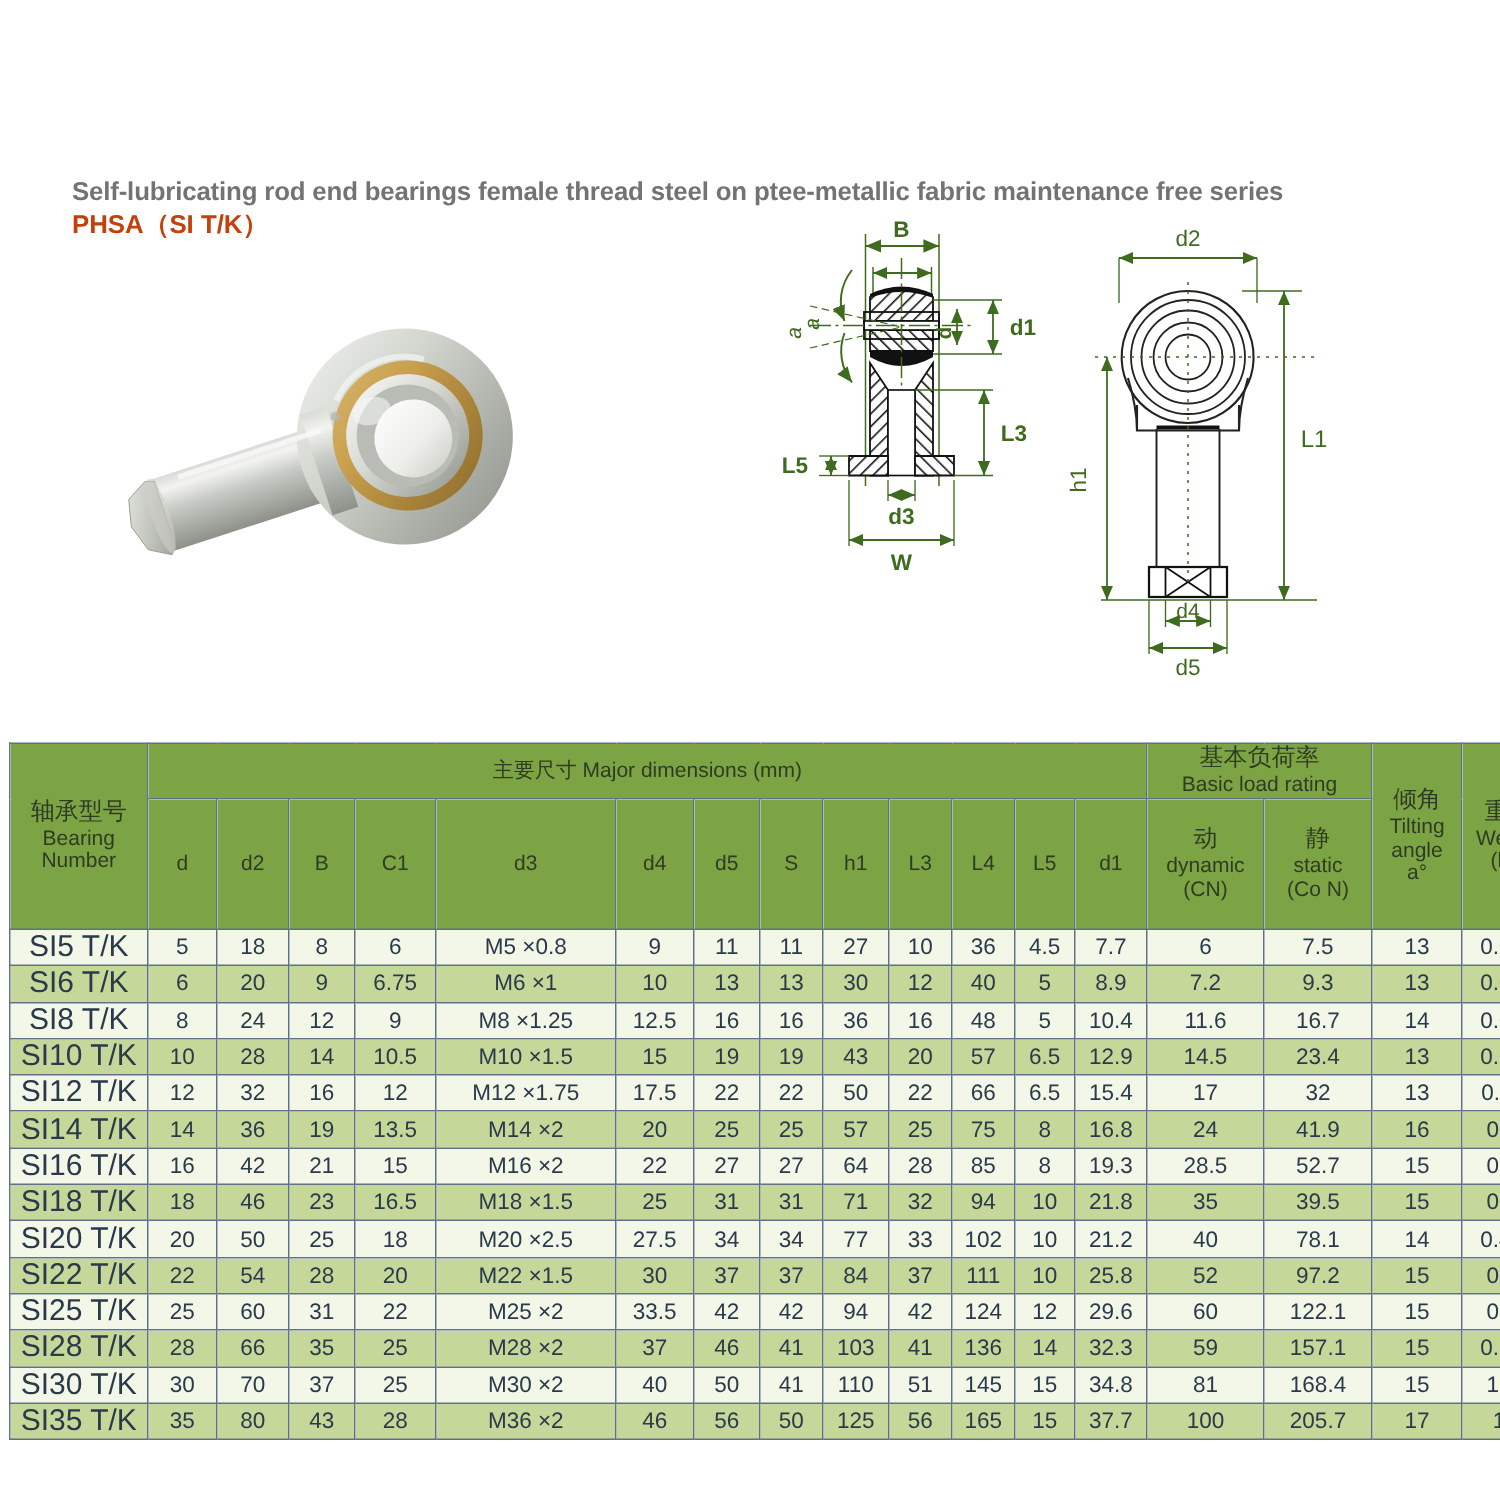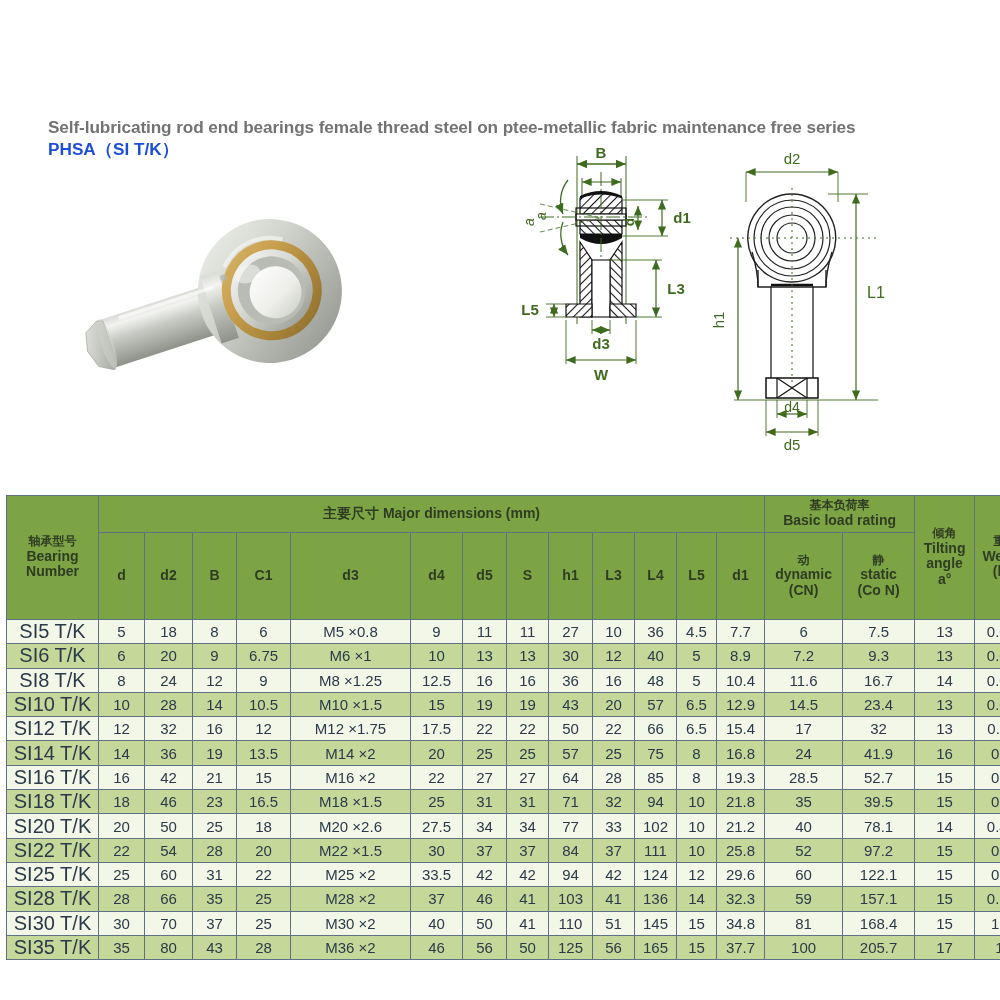--- a/index.html
+++ b/index.html
@@ -30,21 +30,21 @@
     font-size: 17.2px;
     font-weight: bold;
     color: #737373;
     letter-spacing: -0.1px;
     white-space: nowrap;
     line-height: 1.15;
   }
   #sub-title {
     font-size: 17.2px;
     font-weight: bold;
-    color: #1d4ed8;
+    color: #c2410c;
     margin-top: 2px;
     line-height: 1.15;
   }
 
   
   #product-photo {
     position: absolute;
     left: 62px;
     top: 218px;
     width: 322px;
@@ -79,28 +79,28 @@
     border: 1px solid #5f7285;
     text-align: center;
     vertical-align: middle;
     padding: 0;
     overflow: hidden;
     white-space: nowrap;
   }
   table.spec thead th {
     background: #7da444;
     color: #2f3c23;
-    font-weight: bold;
+    font-weight: normal;
     line-height: 1.12;
     font-size: 14px;
   }
   th.grp { height: 36px; font-size: 14.6px; }
   th.leaf { height: 86px; }
   th.rowspan-head { font-size: 14.3px; line-height: 1.18; }
-  .cn { font-size: 12px; }
+  .cn { font-size: 16px; }
 
   tbody tr.odd  td { background: #f2f7e8; }
   tbody tr.even td { background: #c5d89a; }
   tbody td { height: 23.3px; font-size: 15px; }
   td.model { font-size: 20px; }
   td.thread { text-align: center; }
 
   
   col.c-model   { width: 92px; }
   col.c-d       { width: 46px; }
@@ -560,21 +560,21 @@
             <td>39.5</td>
             <td>15</td>
             <td>0.32</td>
           </tr>
           <tr class="odd">
             <td class="model">SI20 T/K</td>
             <td>20</td>
             <td>50</td>
             <td>25</td>
             <td>18</td>
-            <td class="thread">M20 ×2.6</td>
+            <td class="thread">M20 ×2.5</td>
             <td>27.5</td>
             <td>34</td>
             <td>34</td>
             <td>77</td>
             <td>33</td>
             <td>102</td>
             <td>10</td>
             <td>21.2</td>
             <td>40</td>
             <td>78.1</td>

